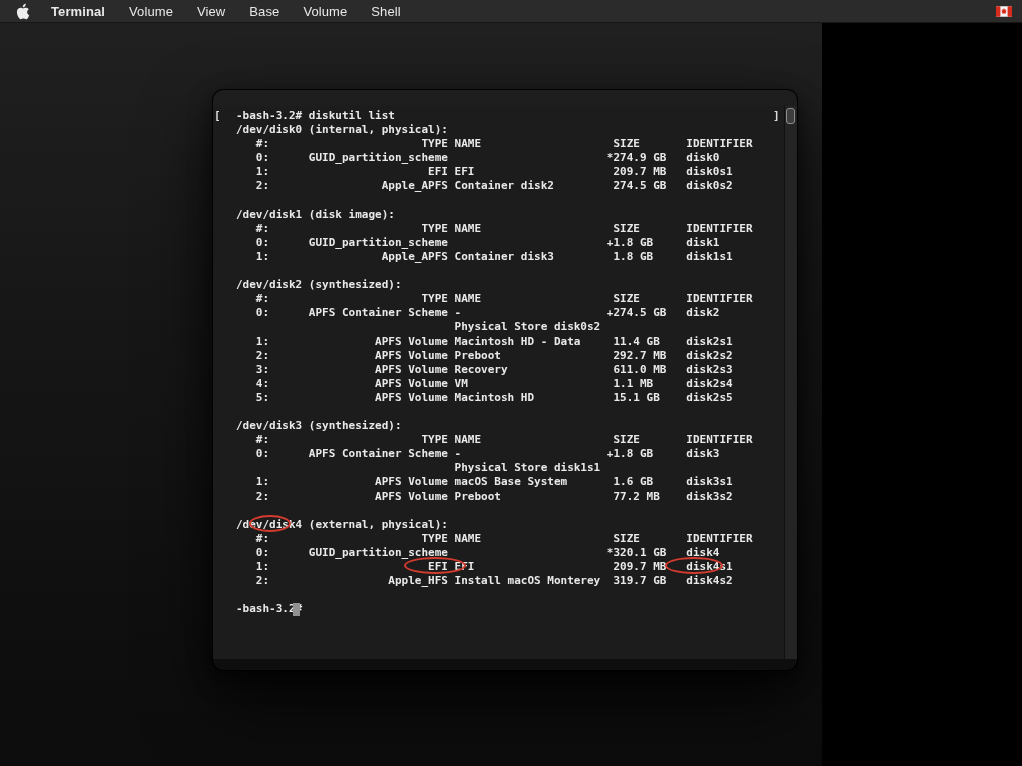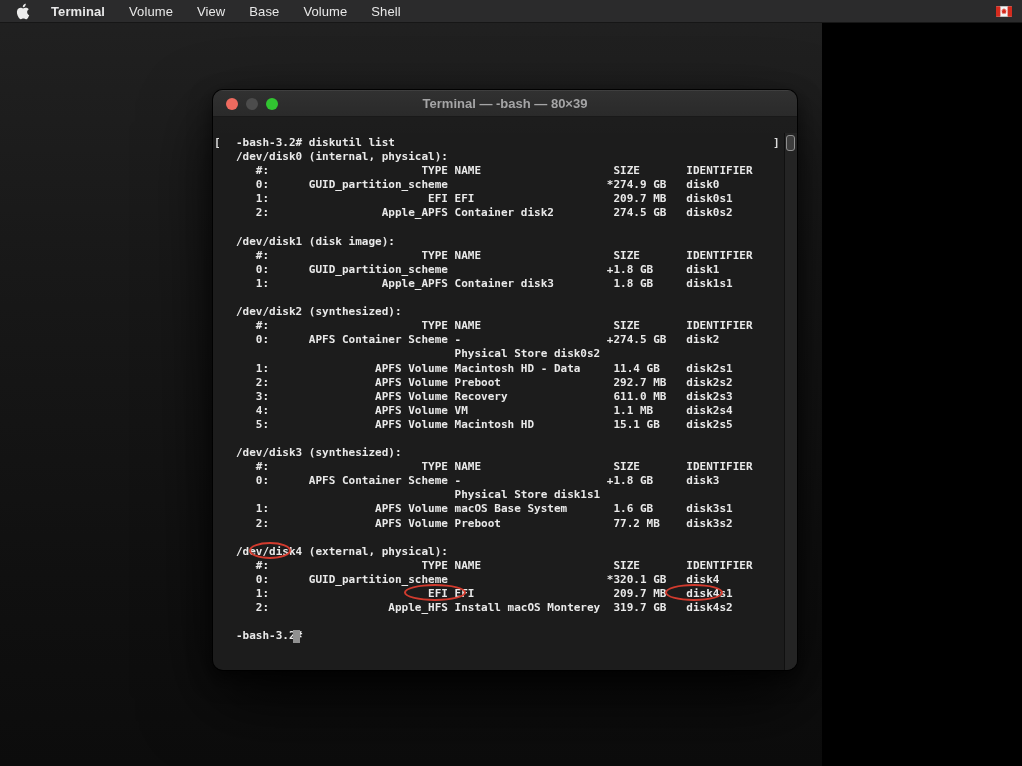--- a/index.html
+++ b/index.html
@@ -107,28 +107,20 @@
           <rect x="0" y="0" width="20" height="13" rx="1.5" fill="#f5f5f5"></rect>
           <rect x="0" y="0" width="5.5" height="13" rx="1" fill="#d52b1e"></rect>
           <rect x="14.5" y="0" width="5.5" height="13" rx="1" fill="#d52b1e"></rect>
           <path fill="#d52b1e" d="M10 2.2l.8 1.7 1.3-.6-.4 1.8 1.7-.2-1.2 1.5 1.5.7-1.7.6.3 1.7-1.8-.8-.5 1.8-.5-1.8-1.8.8.3-1.7-1.7-.6 1.5-.7-1.2-1.5 1.7.2-.4-1.8 1.3.6z"></path>
         </svg>
       </span>
     </div>
   </div>
 
   <div class="window">
-    <div class="titlebar">
-      <div class="lights">
-        <span class="light red"></span>
-        <span class="light gray"></span>
-        <span class="light green"></span>
-      </div>
-      <div class="title">Terminal — -bash — 80×39</div>
-    </div>
     <div class="content">
       <pre class="term">-bash-3.2# diskutil list
 /dev/disk0 (internal, physical):
    #:                       TYPE NAME                    SIZE       IDENTIFIER
    0:      GUID_partition_scheme                        *274.9 GB   disk0
    1:                        EFI EFI                     209.7 MB   disk0s1
    2:                 Apple_APFS Container disk2         274.5 GB   disk0s2
 
 /dev/disk1 (disk image):
    #:                       TYPE NAME                    SIZE       IDENTIFIER

